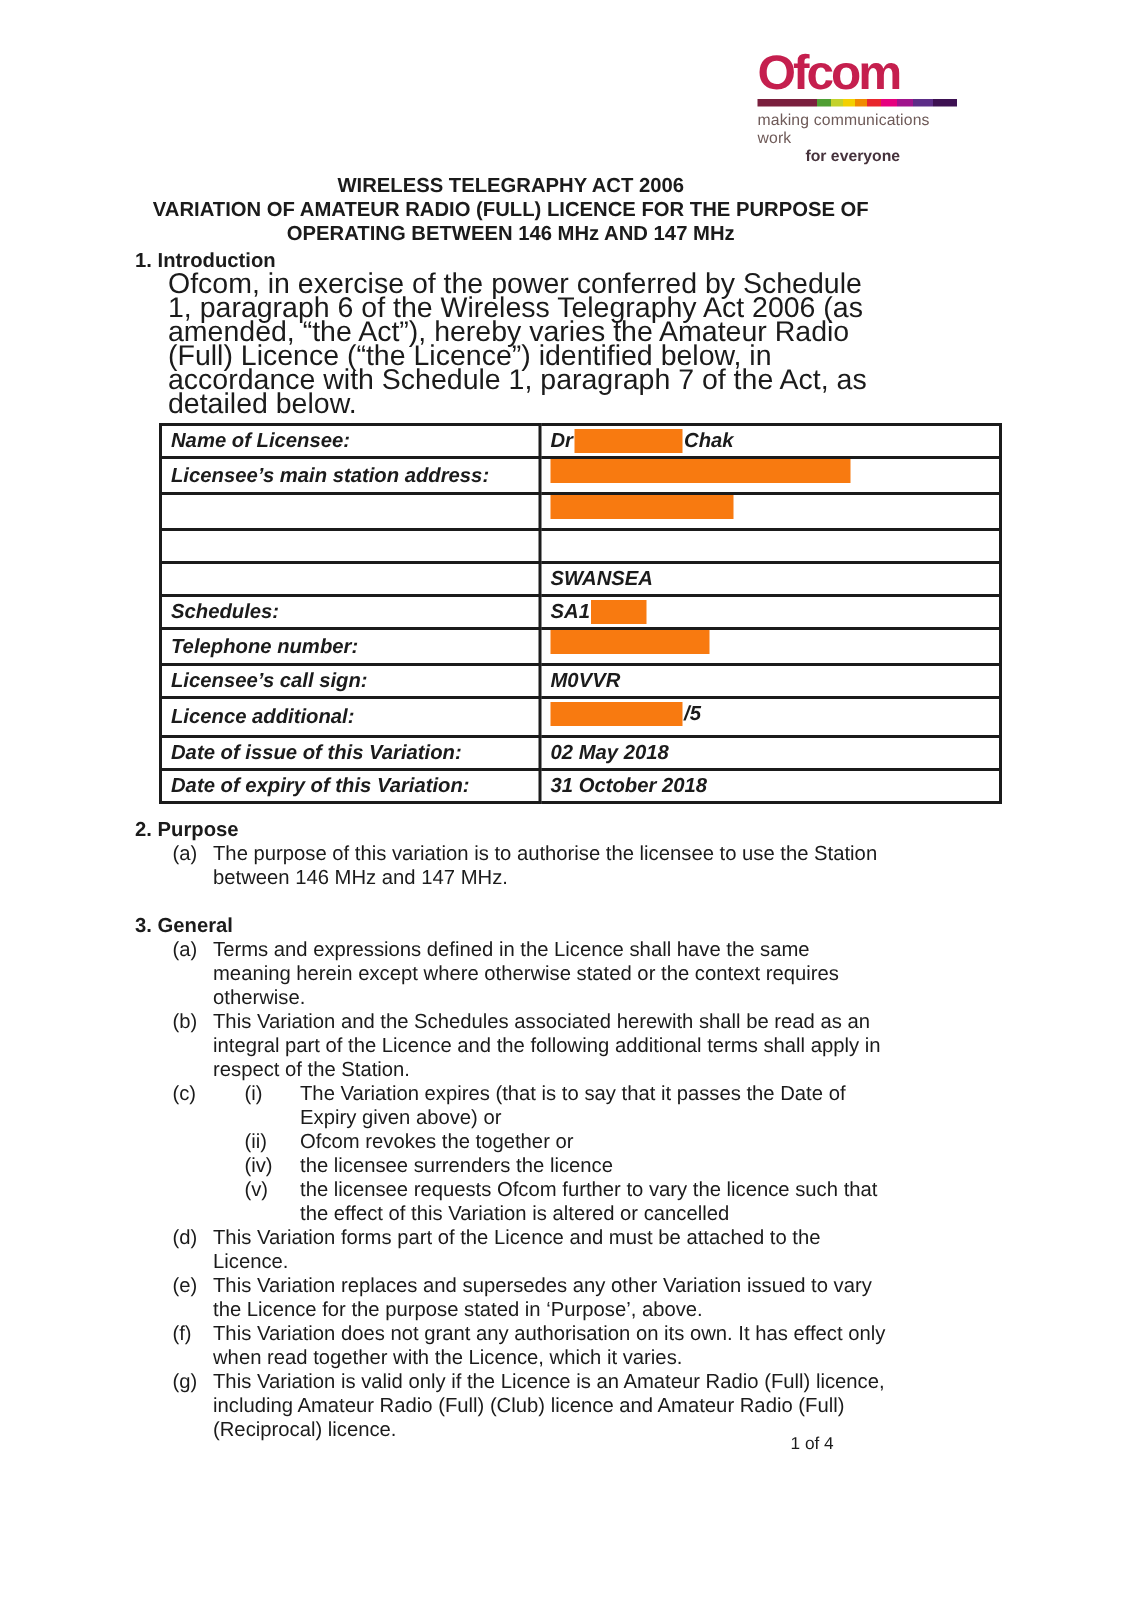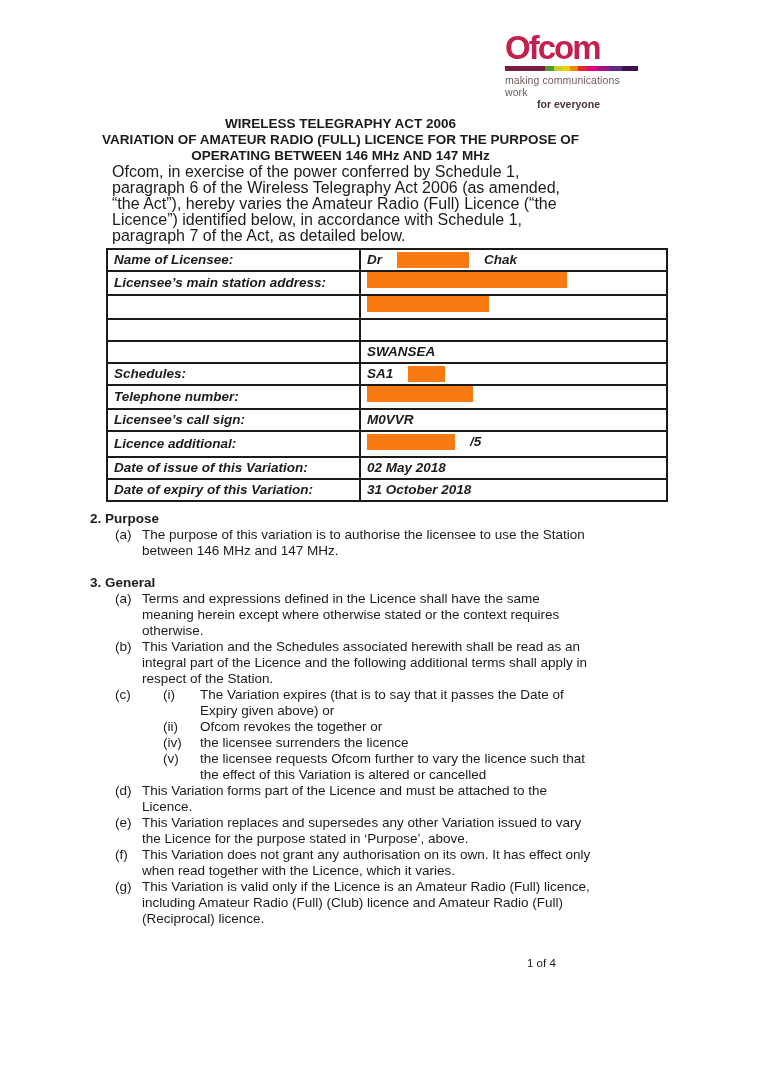--- a/index.html
+++ b/index.html
@@ -19,29 +19,29 @@
   .logo-tag2 { font-size:10.5px; line-height:12px; font-weight:700; }
 
   
   .titles { padding-top:116px; text-align:center; font-weight:700; font-size:13.5px; line-height:16px; }
 
   
   .section-heading { margin:2px 90px 0 90px; font-weight:700; font-size:13.5px; line-height:16px; }
   .section-heading .num { display:inline-block; }
 
   
-  .intro-para { margin:0 95px 0 112px; font-size:16px; line-height:16px; }
+  .intro-para { margin:0 95px 0 112px; font-size:19px; line-height:16px; }
 
   
   table.licence { margin:4px 0 0 106px; border-collapse:collapse; width:562px; table-layout:fixed; }
   table.licence td {
     border:2px solid #1b1b1b; height:20px; line-height:20px; padding:0 2px 0 6px;
     font-weight:700; font-size:13.5px; overflow:hidden; white-space:nowrap;font-style:italic;
   }
-  td.val-cell .parts { display:inline-flex; align-items:center; gap:15px; }
+  td.val-cell .parts { display:inline-flex; align-items:center; gap:1px; }
   .redaction-bar { display:inline-block; height:16px; vertical-align:middle; }
 
   
   .items { margin:0 90px 0 115px; font-size:13.5px; line-height:16px; }
   .item { display:flex; }
   .item > .marker { flex:none; width:27px; }
   .item > .itext { flex:1; }
   .subitems { margin-left:21px; }
   .subitem { display:flex; }
   .subitem > .marker { flex:none; width:37px; }
@@ -64,20 +64,24 @@
     <div class="logo-tag1" style="color: rgb(110, 90, 88);">making communications work</div>
     <div class="logo-tag2" style="color: rgb(70, 50, 60); margin-left: 32px;">for everyone</div>
   </div>
 
   <div class="titles">
     <div>WIRELESS TELEGRAPHY ACT 2006</div>
     <div>VARIATION OF AMATEUR RADIO (FULL) LICENCE FOR THE PURPOSE OF</div>
     <div>OPERATING BETWEEN 146 MHz AND 147 MHz</div>
   </div>
 
+  <div class="section-heading">
+    <span class="num">1.</span>
+    <span>Introduction</span>
+  </div>
 
   <div class="intro-para">Ofcom, in exercise of the power conferred by Schedule 1, paragraph 6 of the Wireless Telegraphy Act 2006 (as amended, “the Act”), hereby varies the Amateur Radio (Full) Licence (“the Licence”) identified below, in accordance with Schedule 1, paragraph 7 of the Act, as detailed below.</div>
 
   <table class="licence">
     <colgroup>
         <col id="label-col" style="width: 253px;">
         <col>
       </colgroup>
     <tbody>
         <tr>

